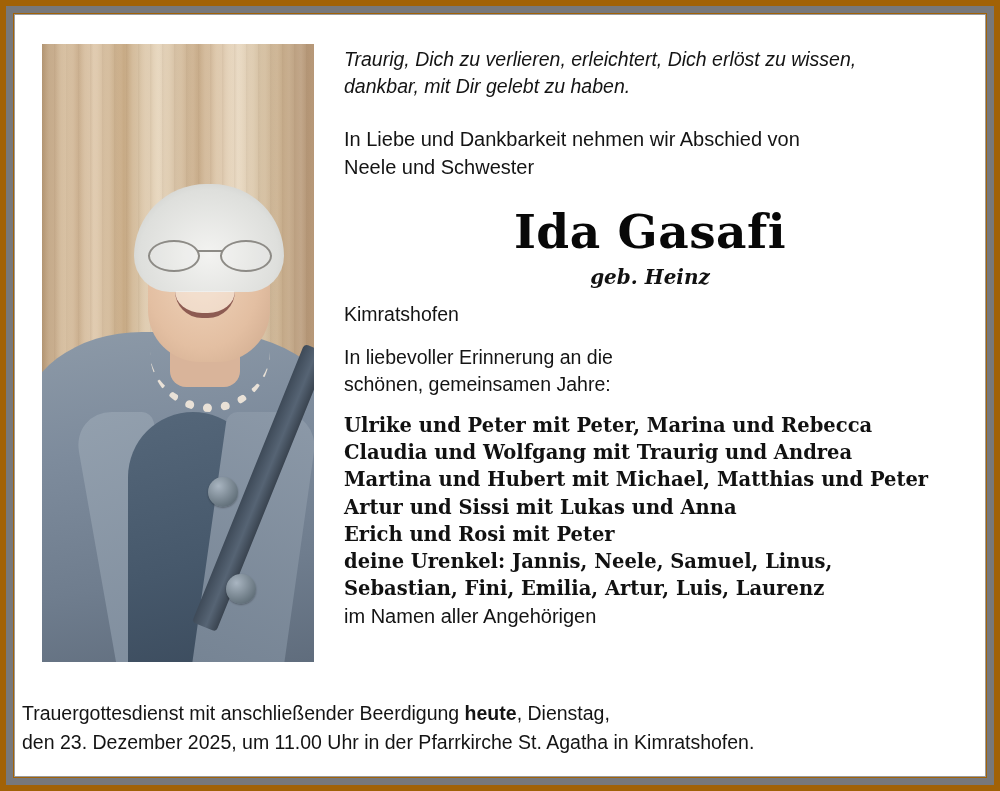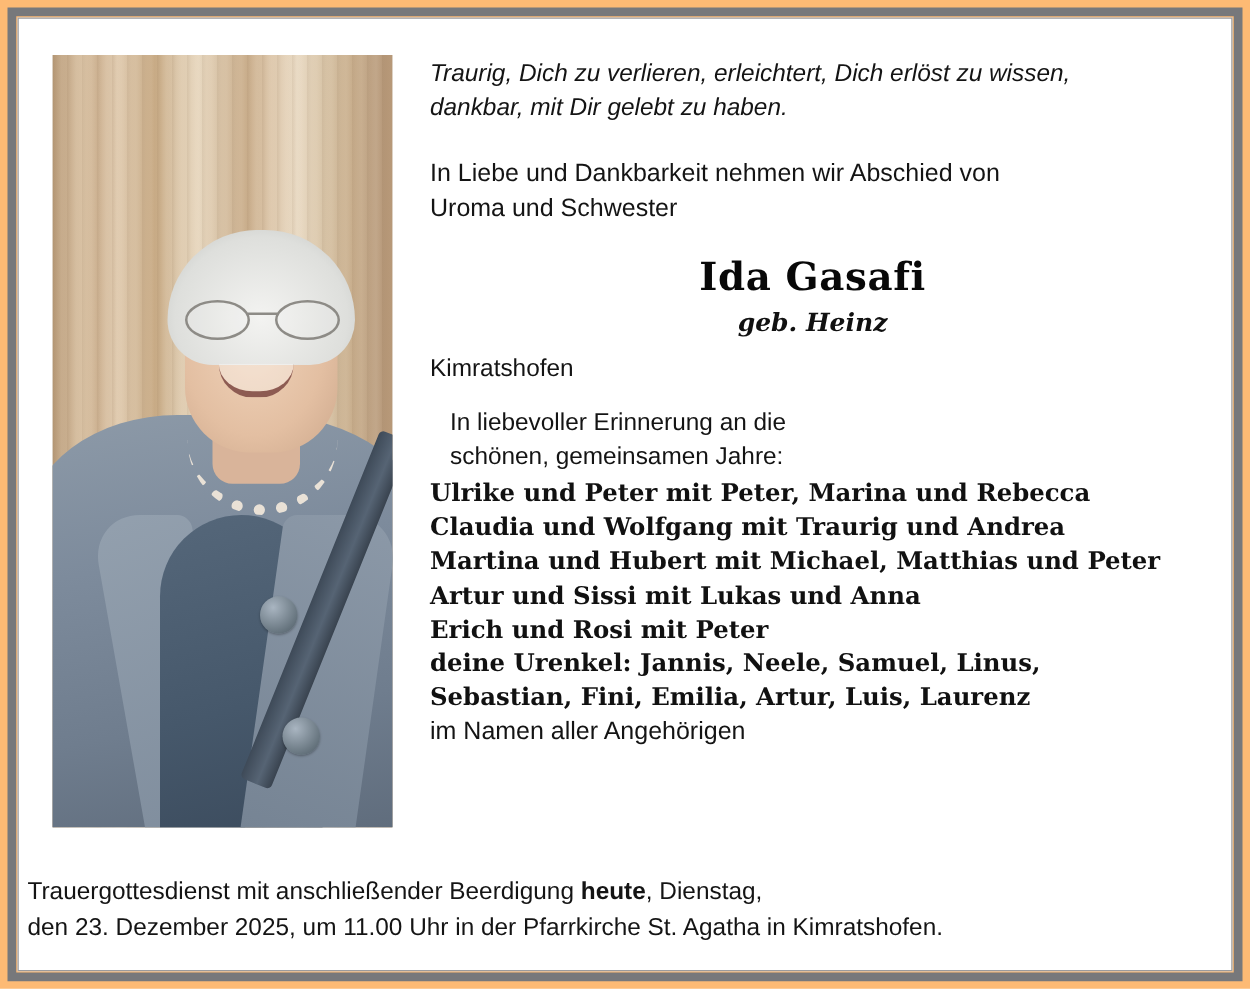--- a/index.html
+++ b/index.html
@@ -12,21 +12,21 @@
     height: 791px;
     font-family: "Liberation Sans", sans-serif;
     color: #111111;
     overflow: hidden;
   }
 
   .obituary {
     position: relative;
     width: 1000px;
     height: 791px;
-    background: #fdba74;
+    background: #a16207;
     box-sizing: border-box;
   }
 
   
   .frame-outer {
     position: absolute;
     left: 6px;
     top: 6px;
     right: 6px;
     bottom: 6px;
@@ -243,21 +243,21 @@
   }
   .intro {
     font-size: 20px;
     line-height: 1.42;
     margin: 26px 0 0 0;
     color: #141414;
   }
   .name {
     font-family: "DejaVu Serif", serif;
     font-weight: bold;
-    font-size: 31px;
+    font-size: 47px;
     text-align: center;
     letter-spacing: .5px;
     margin: 22px 0 0 0;
     color: #080808;
   }
   .maiden {
     font-family: "DejaVu Serif", serif;
     font-weight: bold;
     font-size: 20px;
     text-align: center;
@@ -275,29 +275,29 @@
   }
   .dates .sep { display: inline-block; width: 26px; }
   .place {
     font-size: 19.5px;
     margin: 14px 0 0 0;
     color: #141414;
   }
   .memory {
     font-size: 19.5px;
     line-height: 1.38;
-    margin: 18px 0 0 16px;
+    margin: 18px 0 0 0;
     color: #141414;
   }
   .family {
     font-family: "DejaVu Serif", serif;
     font-weight: bold;
     font-size: 19.5px;
     line-height: 1.40;
-    margin: 2px 0 0 0;
+    margin: 14px 0 0 0;
     color: #111111;
   }
   .family .line { white-space: nowrap; }
   .closing {
     font-size: 20px;
     margin: 2px 0 0 0;
     color: #141414;
   }
 
   
@@ -347,21 +347,21 @@
 
     <div class="textcol">
 
       <div class="poem">
         <div>Traurig, Dich zu verlieren, erleichtert, Dich erlöst zu wissen,</div>
         <div>dankbar, mit Dir gelebt zu haben.</div>
       </div>
 
       <div class="intro">
         <div>In Liebe und Dankbarkeit nehmen wir Abschied von</div>
-        <div>Uroma und Schwester</div>
+        <div>Neele und Schwester</div>
       </div>
 
       <div class="name">Ida Gasafi</div>
       <div class="maiden">geb. Heinz</div>
 
 
       <div class="place">Kimratshofen</div>
 
       <div class="memory">
         <div>In liebevoller Erinnerung an die</div>

